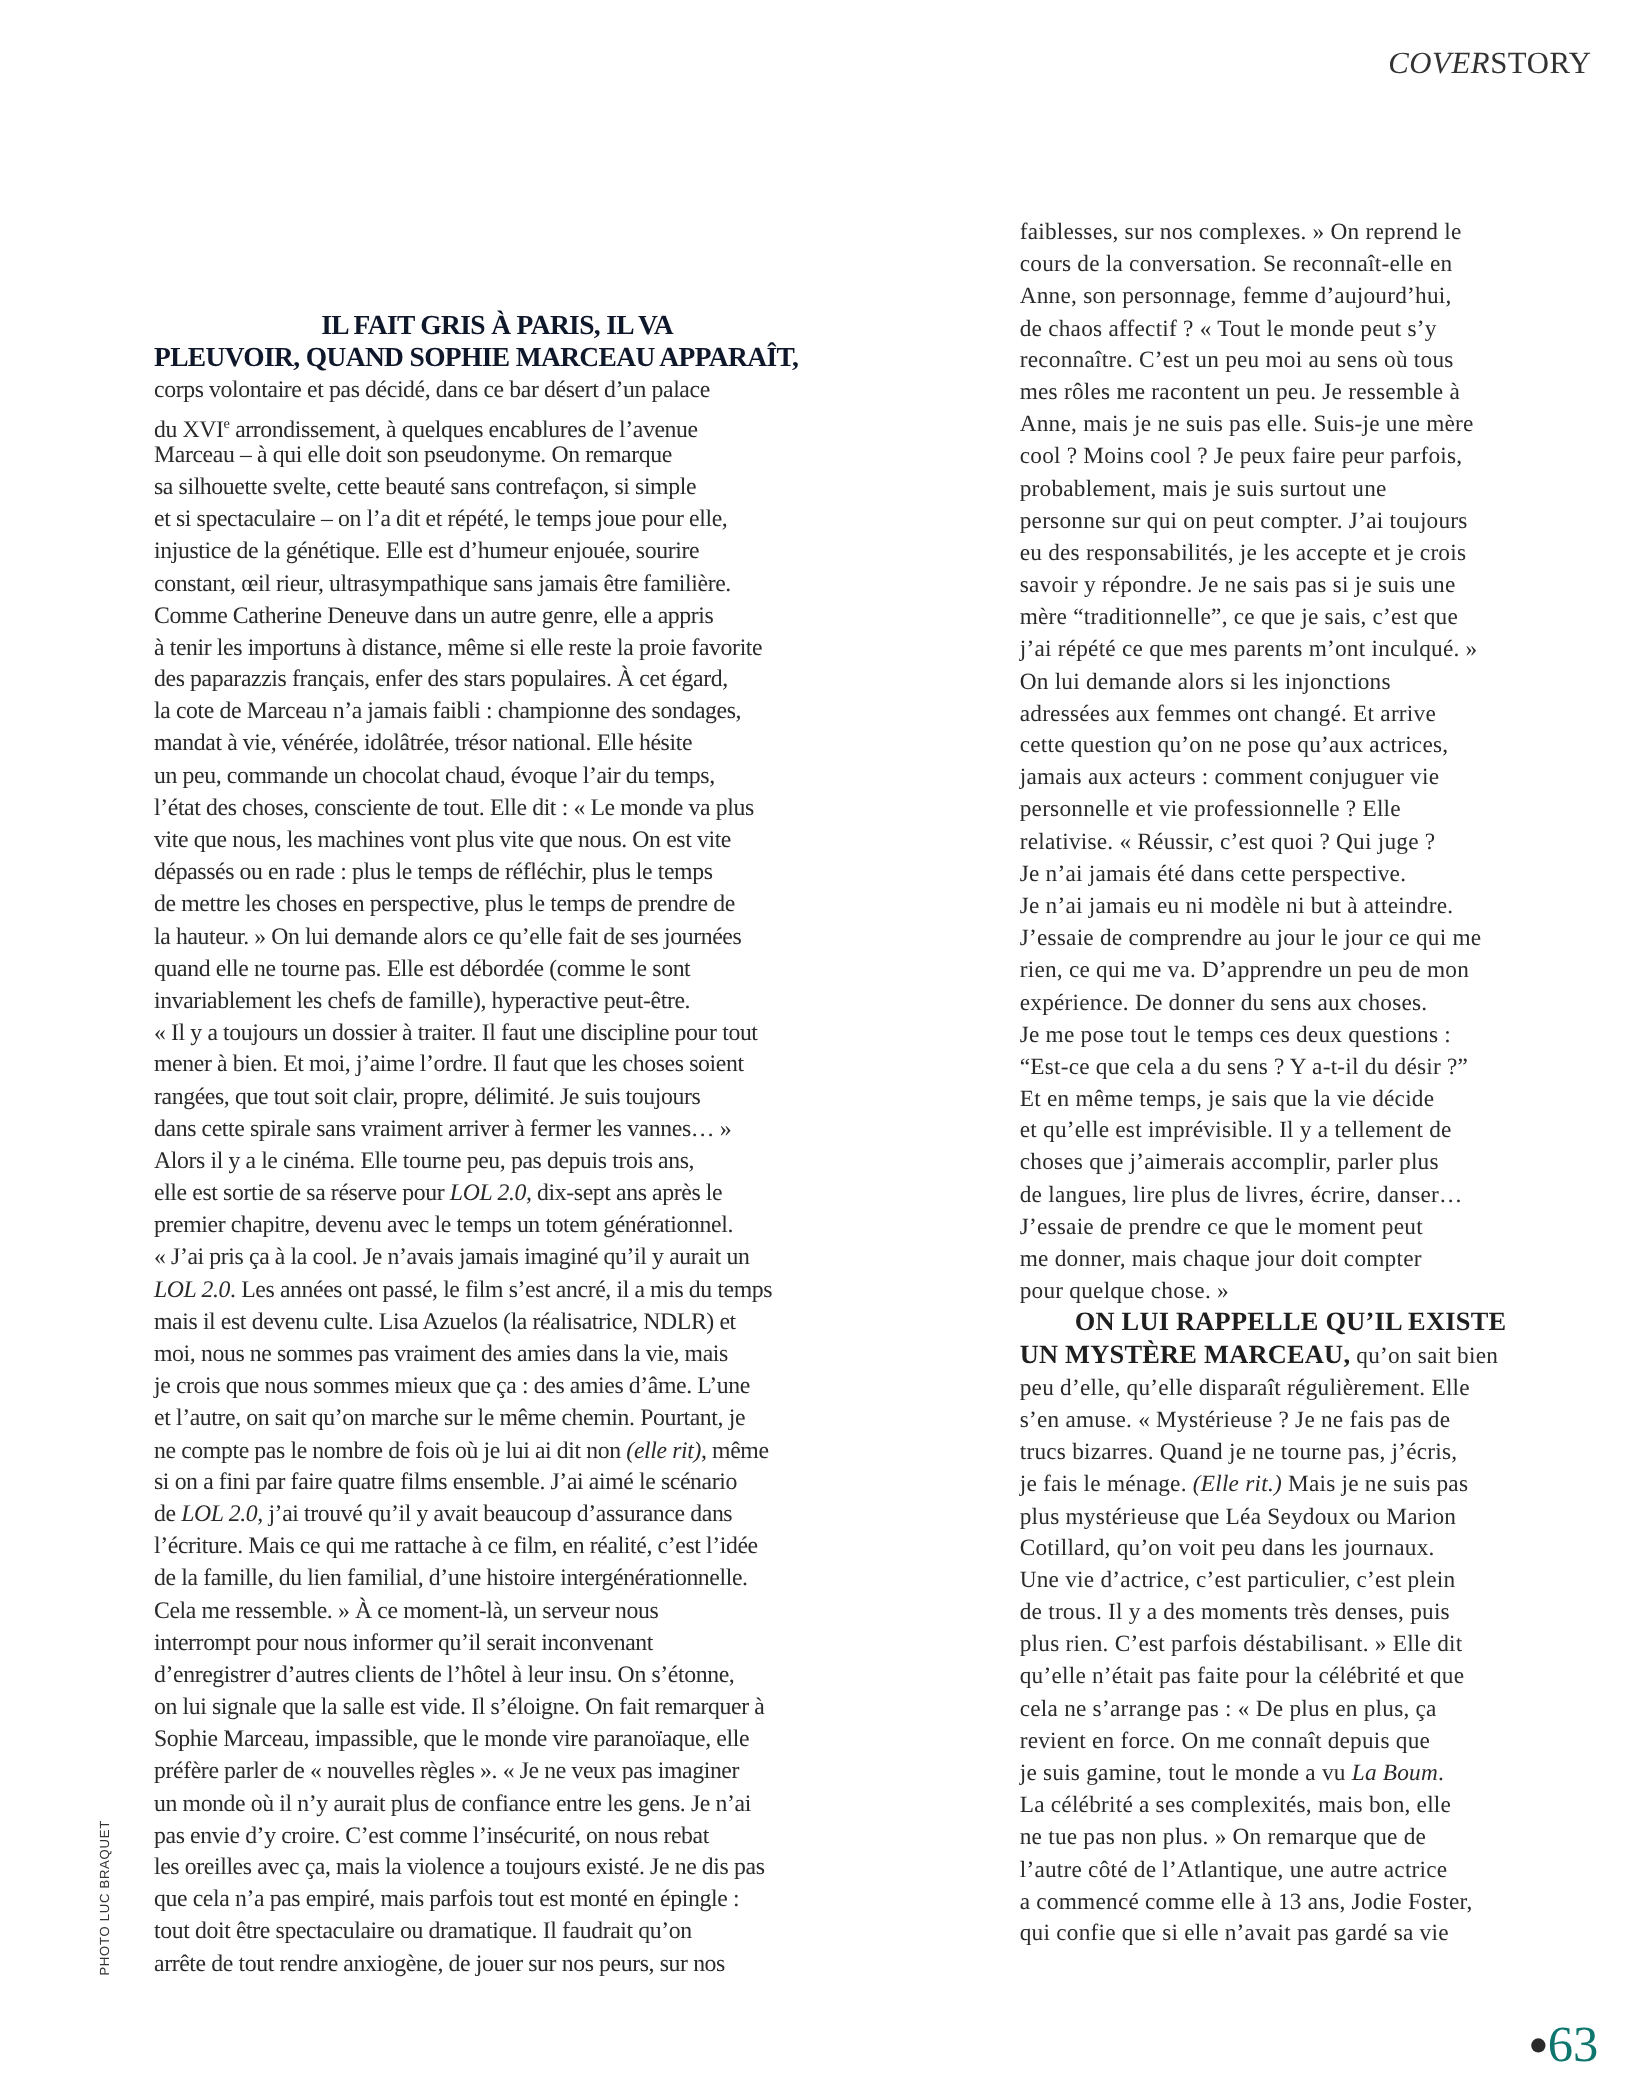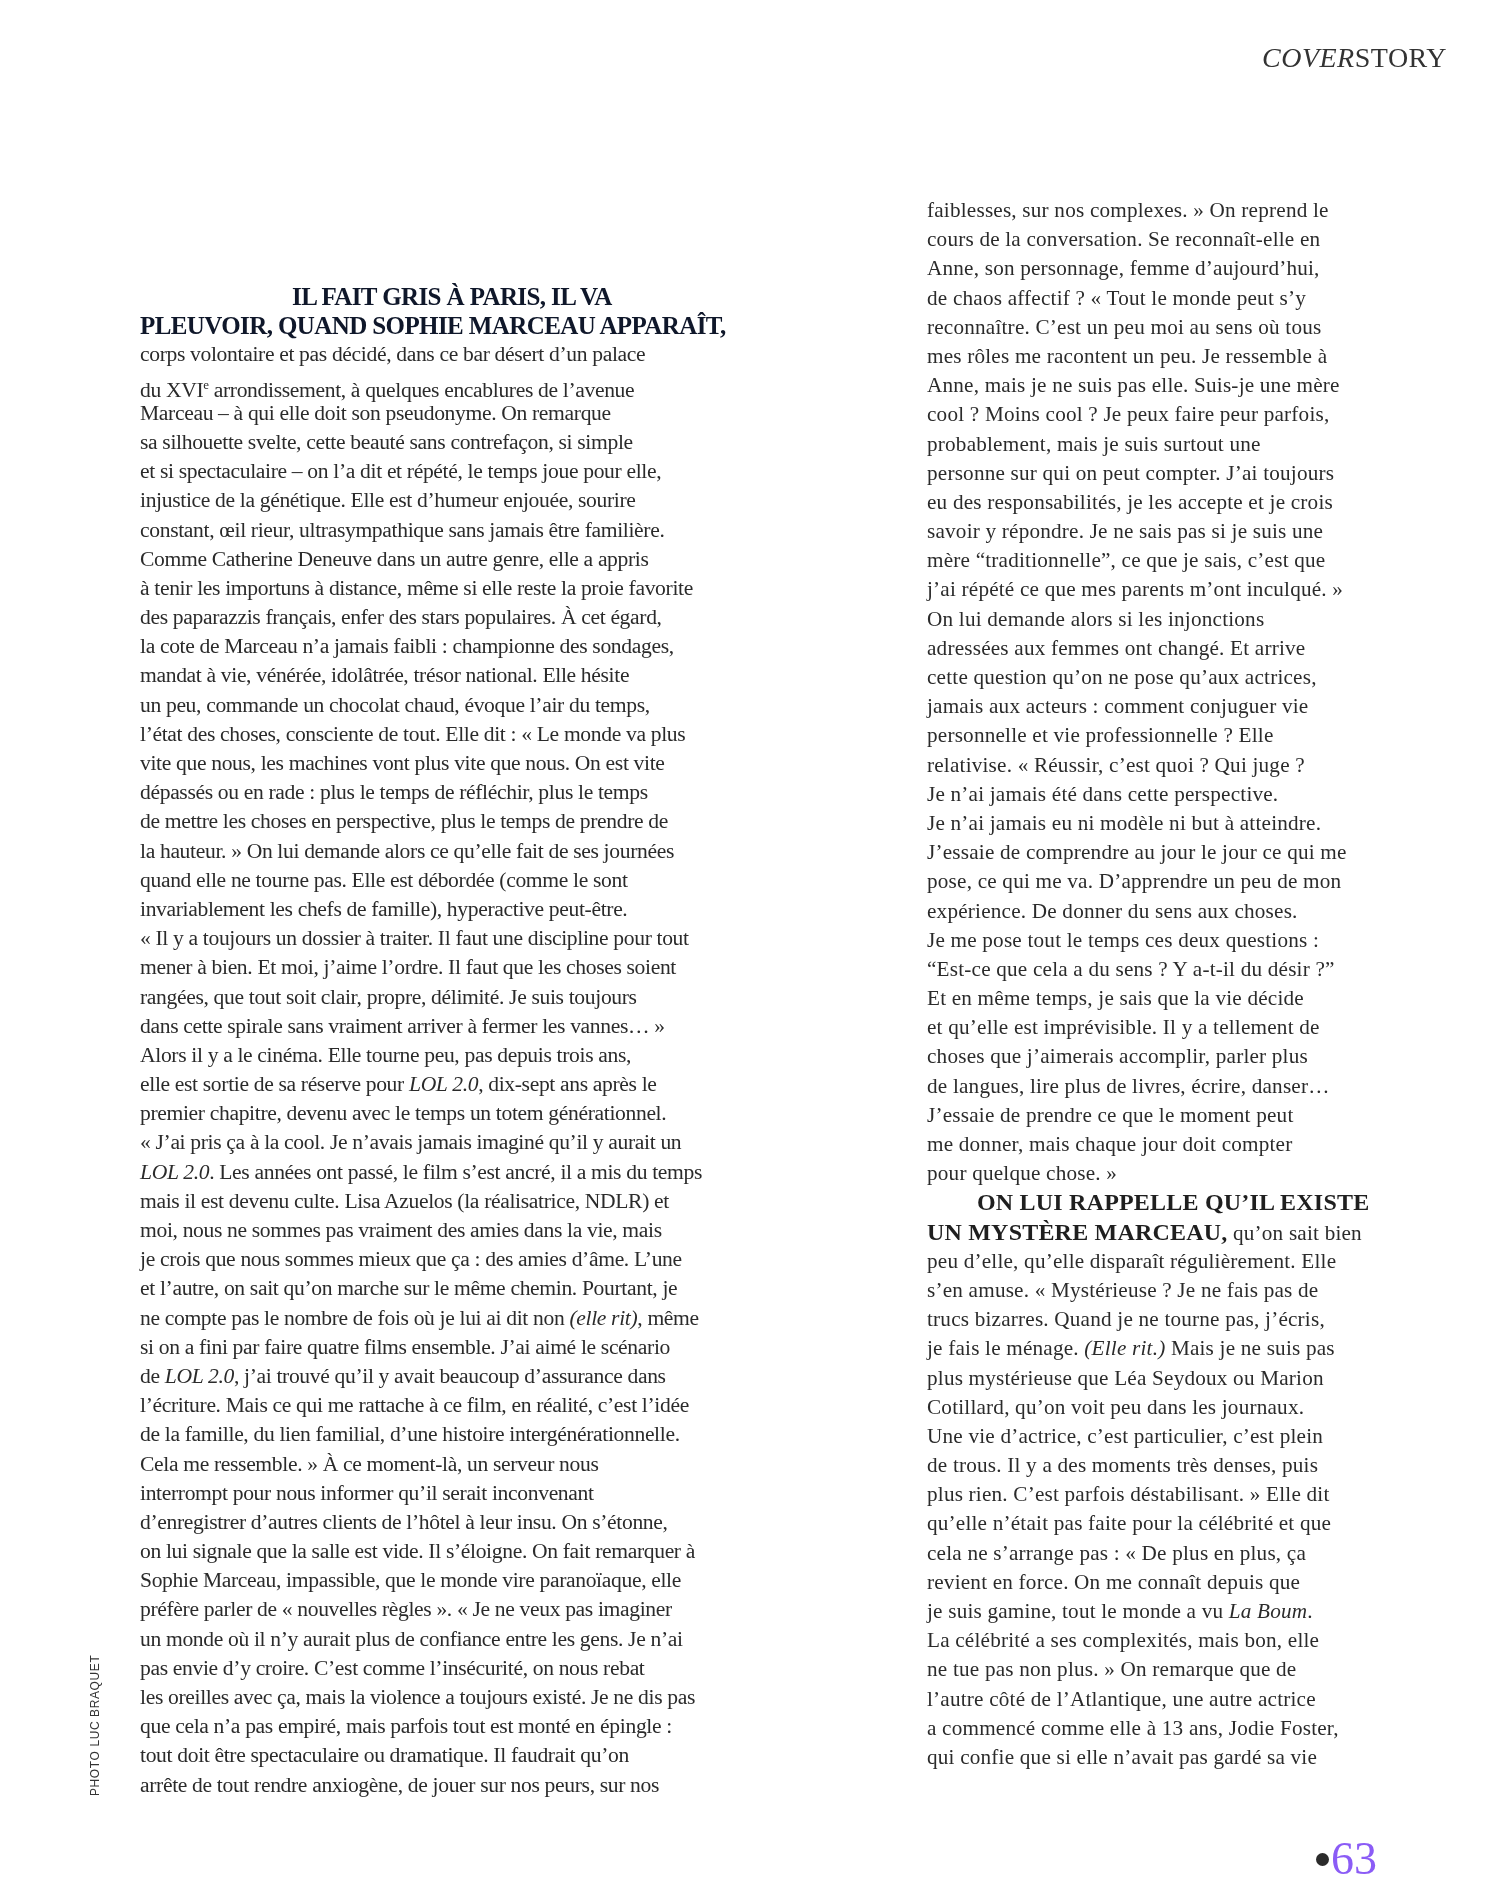--- a/index.html
+++ b/index.html
@@ -14,21 +14,21 @@
   .col-left .line { font-size: 21.6px; letter-spacing: -0.35px; }
   .col-right .line { font-size: 21.2px; letter-spacing: 0.2px; }
   .lead { display: block; white-space: nowrap; font-weight: bold; font-size: 25px; line-height: 29.2px; height: 29.2px; letter-spacing: -0.6px; color: #0f172a; }
   .lead.indent { padding-left: 152px; }
   .lead2 { font-weight: bold; font-size: 24px; letter-spacing: 0.2px; color: #1f1f1f; }
   .lead2.indent { padding-left: 50px; }
   .it { font-style: italic; }
   .sup { font-size: 13px; vertical-align: 8px; }
   .credit { position: absolute; left: 88px; top: 1796px; transform: rotate(-90deg); transform-origin: 0 0;
             font-family: "Liberation Sans", "DejaVu Sans", sans-serif; font-size: 12px; letter-spacing: 0.6px; color: #333; white-space: nowrap; }
-  .folio { position: absolute; left: 1316px; top: 1832px; font-size: 46px; color: #8b5cf6; }
+  .folio { position: absolute; left: 1392px; top: 1832px; font-size: 46px; color: #0f766e; }
   .folio .dot { display: inline-block; width: 13px; height: 13px; background: #2b2b2b; border-radius: 50%; vertical-align: 8px; margin-right: 2px; }
 </style>
 </head>
 <body>
 
 <div class="section-label">
   <span class="it">COVER</span><span>STORY</span>
 </div>
 
 <div class="col col-left">
@@ -106,21 +106,21 @@
       <span class="line"><span>j’ai répété ce que mes parents m’ont inculqué. »</span></span>
       <span class="line"><span>On lui demande alors si les injonctions</span></span>
       <span class="line"><span>adressées aux femmes ont changé. Et arrive</span></span>
       <span class="line"><span>cette question qu’on ne pose qu’aux actrices,</span></span>
       <span class="line"><span>jamais aux acteurs : comment conjuguer vie</span></span>
       <span class="line"><span>personnelle et vie professionnelle ? Elle</span></span>
       <span class="line"><span>relativise. « Réussir, c’est quoi ? Qui juge ?</span></span>
       <span class="line"><span>Je n’ai jamais été dans cette perspective.</span></span>
       <span class="line"><span>Je n’ai jamais eu ni modèle ni but à atteindre.</span></span>
       <span class="line"><span>J’essaie de comprendre au jour le jour ce qui me</span></span>
-      <span class="line"><span>pose, ce qui me va. D’apprendre un peu de mon</span></span>
+      <span class="line"><span>rien, ce qui me va. D’apprendre un peu de mon</span></span>
       <span class="line"><span>expérience. De donner du sens aux choses.</span></span>
       <span class="line"><span>Je me pose tout le temps ces deux questions :</span></span>
       <span class="line"><span>“Est-ce que cela a du sens ? Y a-t-il du désir ?”</span></span>
       <span class="line"><span>Et en même temps, je sais que la vie décide</span></span>
       <span class="line"><span>et qu’elle est imprévisible. Il y a tellement de</span></span>
       <span class="line"><span>choses que j’aimerais accomplir, parler plus</span></span>
       <span class="line"><span>de langues, lire plus de livres, écrire, danser…</span></span>
       <span class="line"><span>J’essaie de prendre ce que le moment peut</span></span>
       <span class="line"><span>me donner, mais chaque jour doit compter</span></span>
       <span class="line"><span>pour quelque chose. »</span></span>

